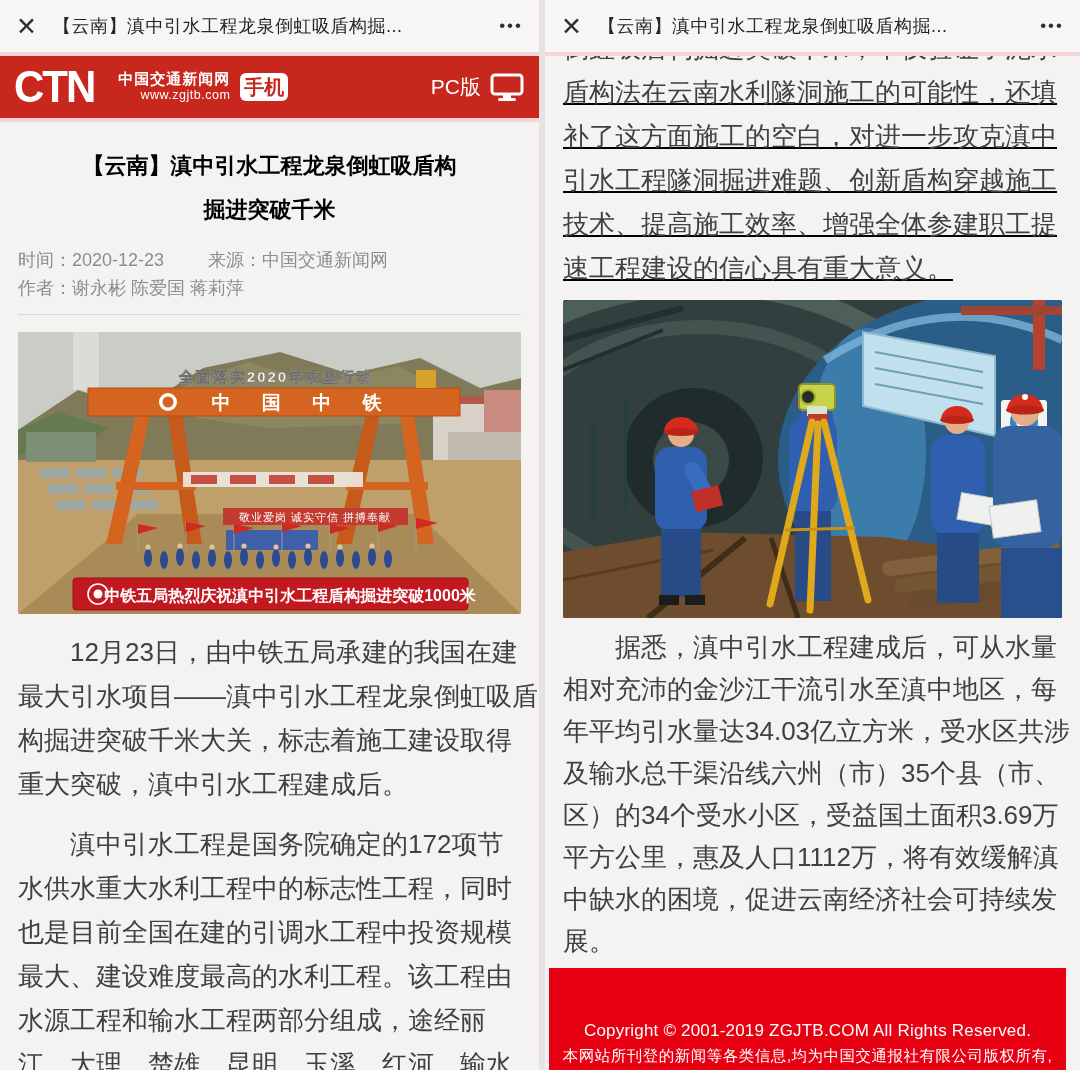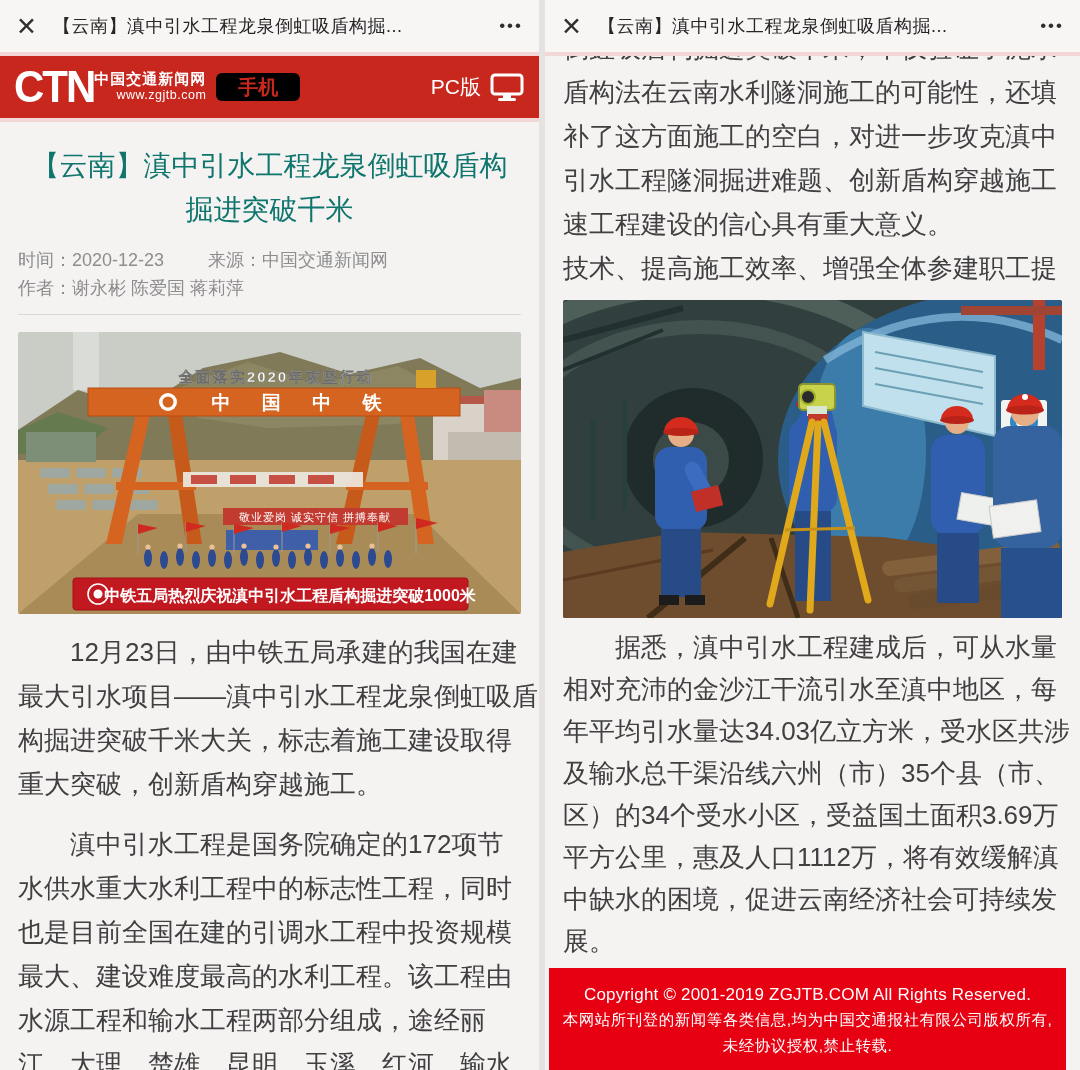--- a/index.html
+++ b/index.html
@@ -38,37 +38,37 @@
 
   
   .site-header{
     height:62px;background:#c8271e;display:flex;align-items:center;
     padding:0 14px;box-sizing:border-box;color:#fff;
   }
   .ctn-logo{
     font-size:42px;font-weight:900;letter-spacing:-2px;line-height:1;
     transform:scaleY(1.05);cursor:pointer;
   }
-  .logo-sub{margin-left:0;line-height:1.1;}
+  .logo-sub{margin-left:24px;line-height:1.1;}
   .logo-sub .cn{font-size:15px;font-weight:700;letter-spacing:1px;}
   .logo-sub .url{font-size:12.5px;letter-spacing:0.5px;margin-top:2px;text-align:right;}
   .mobile-badge{
-    margin-left:10px;background:#000000;color:#c8271e;font-weight:700;
-    font-size:20px;padding:4px 22px;border-radius:6px;line-height:1;
+    margin-left:10px;background:#ffffff;color:#c8271e;font-weight:700;
+    font-size:20px;padding:4px 4px;border-radius:6px;line-height:1;
     cursor:pointer;
   }
   .spacer{flex:1 1 auto;}
   .pc-link{display:flex;align-items:center;cursor:pointer;}
   .pc-label{font-size:21px;margin-right:8px;}
 
   
   .content{padding:0 18px;box-sizing:border-box;}
   .article-title{margin-top:22px;text-align:center;}
   .article-title div{
-    font-size:28px;line-height:44px;font-weight:400;color:#0f766e;
+    font-size:22px;line-height:44px;font-weight:700;color:#000000;
     white-space:nowrap;
   }
   .meta{margin-top:14px;font-size:18px;color:#8d8d8d;line-height:28px;}
   .meta .src{margin-left:44px;text-align:right;}
   .meta-divider{border:none;border-top:1px solid #d9d9d9;margin:12px 0 0 0;}
 
   .photo{display:block;margin-top:17px;border-radius:2px;}
 
   .para{margin-top:16px;}
   .para div{
@@ -82,21 +82,21 @@
   .clip-line div{
     position:absolute;top:-30px;left:0;
     font-size:26px;line-height:44px;color:#404040;white-space:nowrap;
   }
 
   
   .site-footer{
     margin:6px 14px 0 4px;background:#e60012;color:#fff;text-align:center;
     padding:15px 8px 14px 8px;box-sizing:border-box;
   }
-  .site-footer .en{font-size:17px;line-height:24px;letter-spacing:0.2px;}
+  .site-footer .en{font-size:17px;line-height:24px;letter-spacing:0.2px;margin-top:36px;}
   .site-footer .cn{font-size:15.5px;line-height:26px;letter-spacing:0.5px;}
 </style>
 </head>
 <body>
 
 <div class="stage">
 
   <div class="panel left">
 
     <div class="titlebar">
@@ -242,21 +242,21 @@
           <circle cx="80" cy="262" r="10" fill="none" stroke="#ffffff" stroke-width="1.6"></circle>
           <circle cx="80" cy="262" r="4.5" fill="#ffffff"></circle>
           <text x="272" y="269" text-anchor="middle" font-size="16" font-weight="bold" fill="#ffffff">中铁五局热烈庆祝滇中引水工程盾构掘进突破1000米</text>
         </g>
       </svg>
 
       <div class="para" style="margin-top:16px;">
           <div>　　12月23日，由中铁五局承建的我国在建</div>
           <div>最大引水项目——滇中引水工程龙泉倒虹吸盾</div>
           <div>构掘进突破千米大关，标志着施工建设取得</div>
-          <div>重大突破，创新盾构穿越施工。</div>
+          <div>重大突破，滇中引水工程建成后。</div>
         </div>
 
       <div class="para" style="margin-top:16px;">
           <div>　　滇中引水工程是国务院确定的172项节</div>
           <div>水供水重大水利工程中的标志性工程，同时</div>
           <div>也是目前全国在建的引调水工程中投资规模</div>
           <div>最大、建设难度最高的水利工程。该工程由</div>
           <div>水源工程和输水工程两部分组成，途经丽</div>
           <div>江、大理、楚雄、昆明、玉溪、红河、输水</div>
         </div>
@@ -270,26 +270,26 @@
       <span class="tb-title">【云南】滇中引水工程龙泉倒虹吸盾构掘...</span>
       <span class="tb-more">•••</span>
     </div>
     <div class="pink-strip"></div>
 
     <div class="content">
       <div class="clip-line">
         <div>倒虹吸盾构掘进突破千米，不仅验证了泥水</div>
       </div>
 
-      <div class="para" style="margin-top:0;">
+      <div class="para" style="margin-top:0;text-decoration:underline;">
           <div>盾构法在云南水利隧洞施工的可能性，还填</div>
           <div>补了这方面施工的空白，对进一步攻克滇中</div>
           <div>引水工程隧洞掘进难题、创新盾构穿越施工</div>
+          <div>技术、提高施工效率、增强全体参建职工提</div>
           <div>速工程建设的信心具有重大意义。</div>
-          <div>技术、提高施工效率、增强全体参建职工提</div>
         </div>
 
       <svg class="photo" width="499" height="318" viewBox="0 0 499 318" style="margin-top:10px;">
         <rect width="499" height="318" fill="#31403f"></rect>
         <g>
           <ellipse cx="140" cy="150" rx="250" ry="165" fill="none" stroke="#4e5e58" stroke-width="20"></ellipse>
           <ellipse cx="138" cy="152" rx="185" ry="125" fill="none" stroke="#435350" stroke-width="14"></ellipse>
           <circle cx="130" cy="158" r="70" fill="#202c2b"></circle>
           <circle cx="128" cy="160" r="38" fill="#3c4a47"></circle>
           <line x1="0" y1="40" x2="120" y2="8" stroke="#223030" stroke-width="6"></line>

